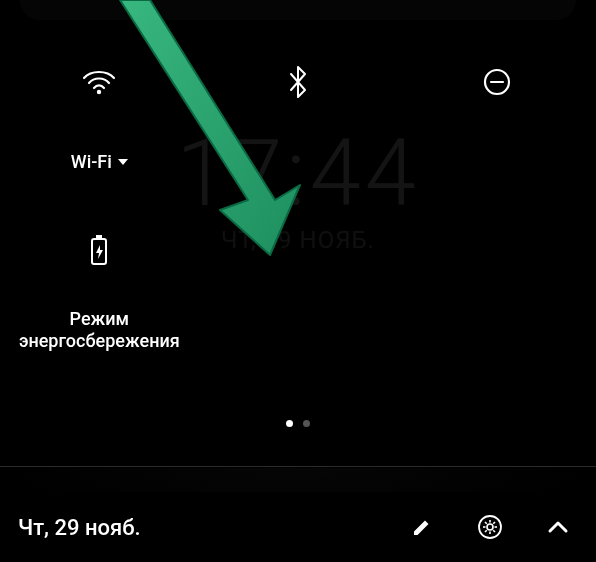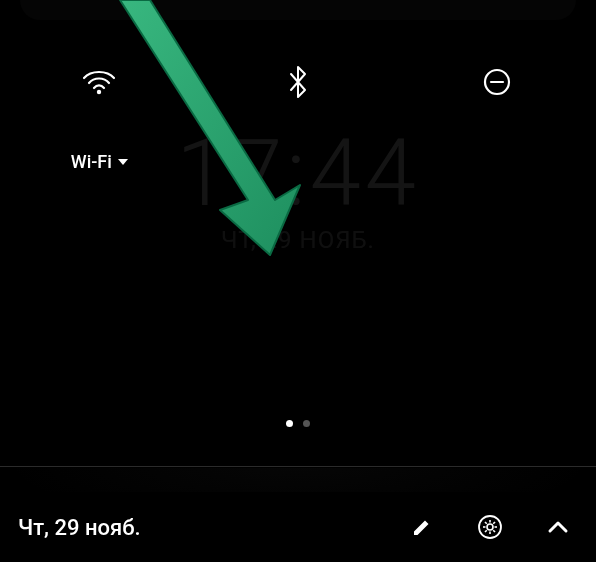--- a/index.html
+++ b/index.html
@@ -190,20 +190,33 @@
     <span class="icon-slot">
       <svg width="32" height="32" viewBox="0 0 32 32">
         <circle cx="16" cy="16" r="12" fill="none" stroke="#fff" stroke-width="2.2"></circle>
         <line x1="10" y1="16" x2="22" y2="16" stroke="#fff" stroke-width="2.2" stroke-linecap="round"></line>
       </svg>
     </span>
   </div>
 
 
 
+  <div class="tile">
+    <span class="icon-slot">
+      <svg width="22" height="34" viewBox="0 0 22 34">
+        <rect x="4" y="6" width="14" height="25" rx="2" fill="none" stroke="#fff" stroke-width="2"></rect>
+        <rect x="8" y="2" width="6" height="4" fill="#fff"></rect>
+        <path d="M12 12 L8 20 L11 20 L10 26 L15 17 L12 17 Z" fill="#fff"></path>
+      </svg>
+    </span>
+    <div class="tile-label-row">
+      <span class="tile-label" style="white-space:pre-line">Режим
+энергосбережения</span>
+    </div>
+  </div>
 
 </div>
 
 <div class="dots">
   <span class="dot active"></span>
   <span class="dot inactive"></span>
 </div>
 
 <div class="divider"></div>
 <div class="shadow-under"></div>

